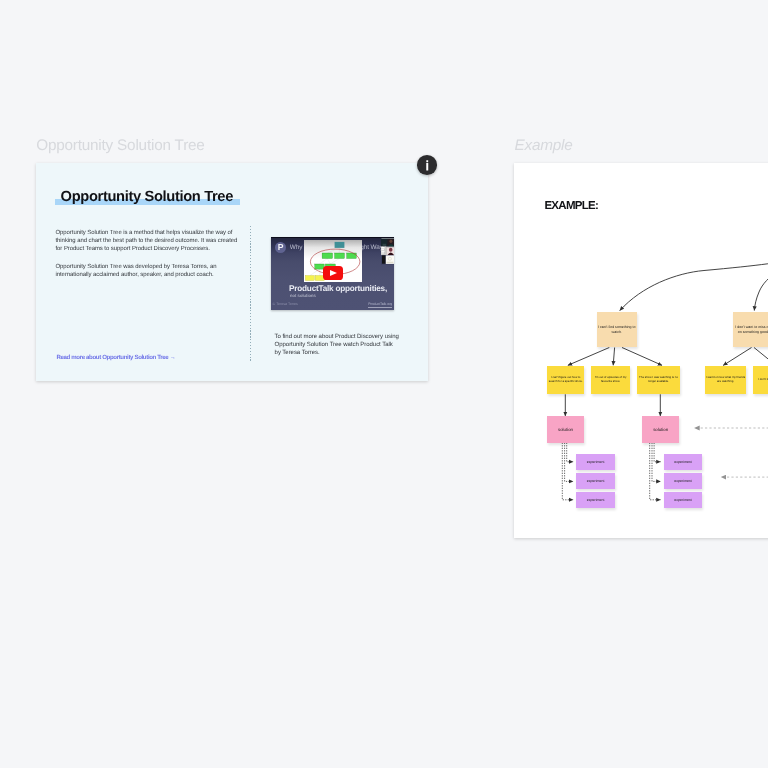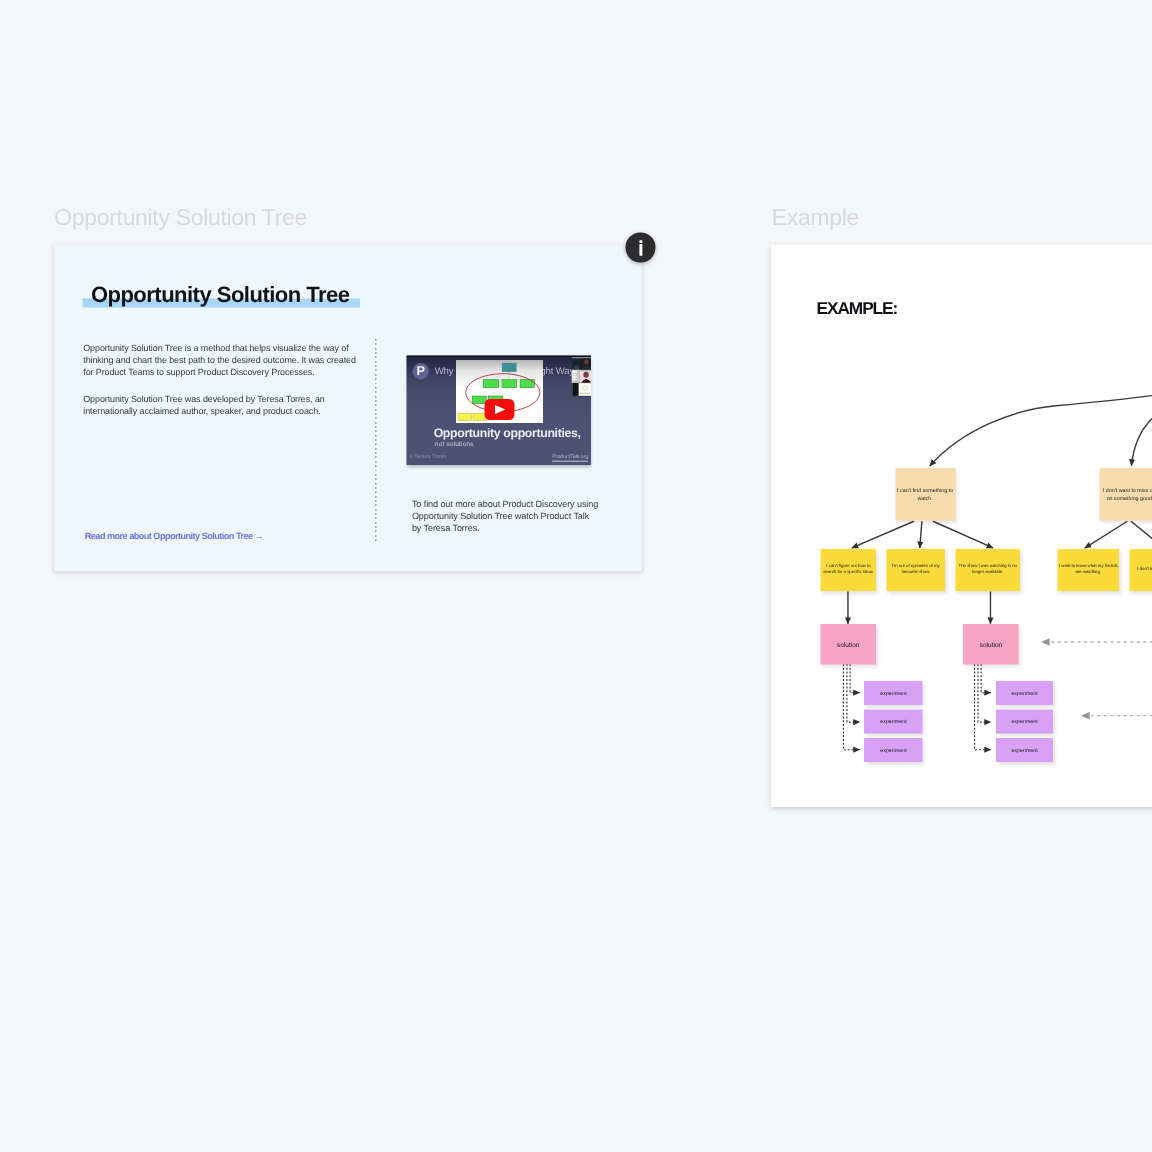--- a/index.html
+++ b/index.html
@@ -58,21 +58,21 @@
   .n-exp{background:#d9a1f6;font-size:3.55px;}
   #tree{position:absolute;left:0;top:0;width:290px;height:374px;}
   #tree-nodes{position:absolute;left:0;top:0;width:290px;height:374px;}
 </style>
 </head>
 <body>
 
 <div class="canvas">
 
   <div class="frame-title" style="left:36.2px;top:137.3px;">Opportunity Solution Tree</div>
-  <div class="frame-title" style="left:514.5px;top:137.3px;">Example</div>
+  <div class="frame-title" style="left:514.5px;top:137.3px;font-style:italic;">Example</div>
 
   <div id="frame1">
     <div class="f1-hl"></div>
     <div class="f1-head">Opportunity Solution Tree</div>
 
     <div class="f1-left">
       <p>Opportunity Solution Tree is a method that helps visualize the way of thinking and chart the best path to the desired outcome. It was created for Product Teams to support Product Discovery Processes.</p>
       <p>Opportunity Solution Tree was developed by Teresa Torres, an internationally acclaimed author, speaker, and product coach.</p>
     </div>
 
@@ -132,21 +132,21 @@
           <rect x="5.7" y="9.5" width="7.3" height="7.6" fill="#f0e1e0"></rect>
           <path d="M6.5,17.1 q3.3,-5 6.5,0 Z" fill="#2c0d15"></path>
           <ellipse cx="9.7" cy="11.8" rx="1.8" ry="2" fill="#7a3a47"></ellipse>
           <rect x="0" y="17.4" width="13" height="9.1" fill="#3c4061"></rect>
           <rect x="1" y="17.4" width="3.6" height="8.3" fill="#131316"></rect>
           <rect x="4.8" y="17.4" width="8.2" height="8.5" fill="#fbfaf4"></rect>
           <circle cx="8.9" cy="20.8" r="1.55" fill="none" stroke="#cfccb7" stroke-width=".45"></circle>
           <rect x="5.5" y="23.8" width="6.9" height=".9" fill="#d6d3bd"></rect>
         </svg>
       </div>
-      <div id="v-head">Opportunity opportunities,</div>
+      <div id="v-head">ProductTalk opportunities,</div>
       <div id="v-sub">not solutions</div>
       <div id="v-credit">© Teresa Torres</div>
       <div id="v-site">ProductTalk.org</div>
       <div id="v-play">
           <div class="tri"></div>
         </div>
     </div>
 
     <div class="f1-right">To find out more about Product Discovery using Opportunity Solution Tree watch Product Talk by Teresa Torres.</div>
   </div>

